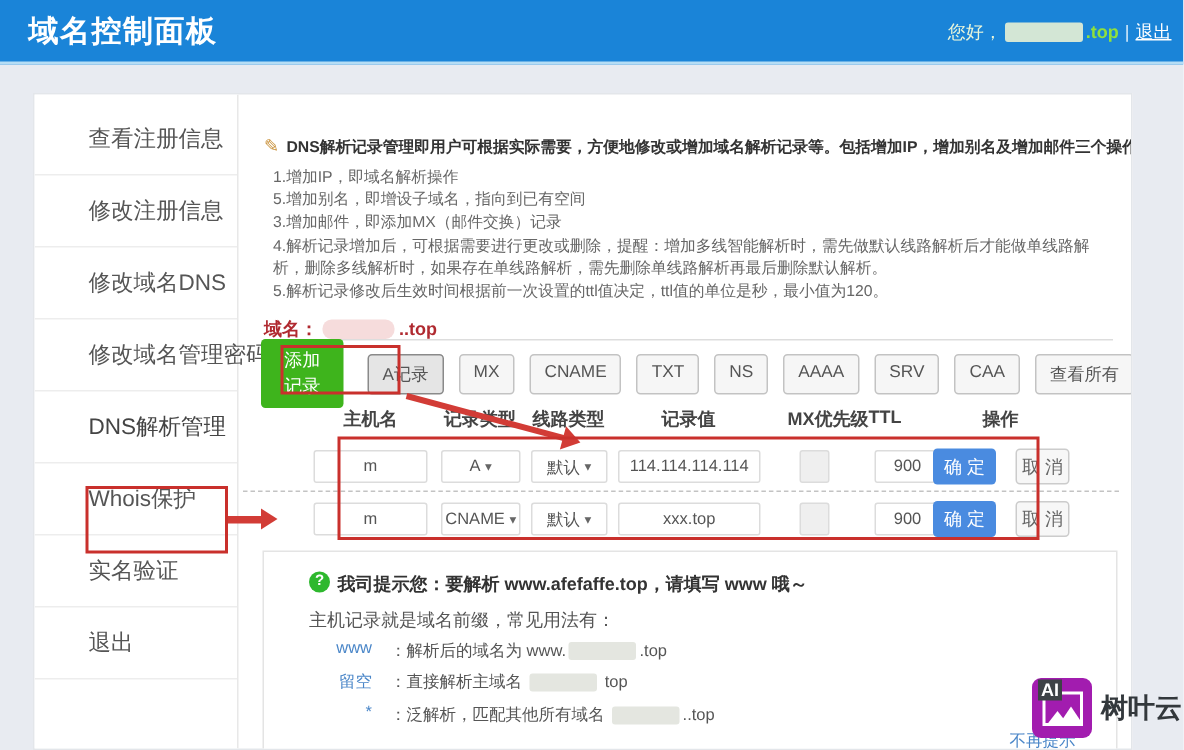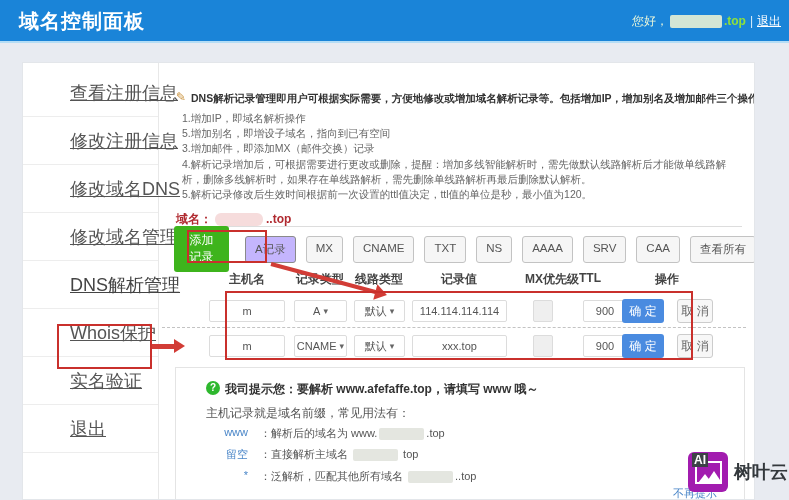--- a/index.html
+++ b/index.html
@@ -15,42 +15,42 @@
   .censor-hdr { display:inline-block; width:52px; height:13px; background:#d3e6d5; border-radius:2px; vertical-align:middle; margin:0 2px; }
   .dom-top { color:#90e03c; font-weight:bold; }
   .sep { color:#dbeefb; margin:0 4px; }
   .logout { color:#ffffff; text-decoration:underline; cursor:pointer; }
 
   
   .panel { position:absolute; left:22px; top:62px; width:733px; height:438px; background:#ffffff; border:1px solid #e3e6ea; overflow:hidden; }
 
   
   .sidebar { position:absolute; left:0; top:0; width:136px; height:100%; background:#ffffff; border-right:1px solid #e8e8e8; padding-top:6px; }
-  .side-item { height:48px; line-height:48px; padding-left:47px; font-size:18px; color:#555; border-bottom:1px solid #ededed; cursor:pointer; white-space:nowrap;text-decoration:underline; }
+  .side-item { height:48px; line-height:48px; padding-left:36px; font-size:15px; color:#555; border-bottom:1px solid #ededed; cursor:pointer; white-space:nowrap; }
   .side-item.active { color:#444; }
 
   
   .main { position:absolute; left:137px; top:0; width:596px; height:100%; }
 
   .intro { position:absolute; left:16px; top:28px; width:566px; }
   .intro-lead { position:relative; padding-left:15px; font-size:10.5px; line-height:15px; font-weight:bold; color:#333; white-space:nowrap; }
   .pencil { position:absolute; left:0; top:-1px; color:#c9913a; font-size:12px; font-weight:normal; }
   .intro-lines { margin-top:5px; padding-left:6px; }
   .intro-line { font-size:10.5px; line-height:15.2px; color:#666; }
 
   .domain-line { position:absolute; left:16px; top:148px; font-size:12px; font-weight:bold; color:#b02a30; }
   .censor-dom { display:inline-block; width:48px; height:13px; background:#f6dcdc; border-radius:6px; vertical-align:middle; margin:0 3px; }
   .rule { position:absolute; left:16px; top:163px; width:566px; border-top:1px solid #dddddd; }
 
   
   .toolbar { position:absolute; left:14px; top:171px; height:30px; display:flex; align-items:center; }
   .btn-add { background:#3eb41c; color:#fff; font-size:12px; border:none; border-radius:3px; padding:6px 13px; cursor:pointer; }
   .tabs { display:flex; gap:10px; margin-left:16px; }
   .tab { background:#f6f6f6; border:1px solid #c3c3c3; border-radius:3px; color:#555; font-size:11.5px; padding:5px 9px; cursor:pointer; white-space:nowrap; }
-  .tab.active { background:#c4b5fd; border-color:#8a8a8a; }
+  .tab.active { background:#e5e5e5; border-color:#8a8a8a; }
 
   
   .records { position:absolute; left:0; top:208px; width:596px; height:96px;padding-left:32px; }
   .th { position:absolute; top:0; transform:translateX(-50%); font-size:12px; font-weight:bold; color:#444; white-space:nowrap; }
   .dash { position:absolute; left:2px; top:56px; width:584px; border-top:1px dashed #c3c3c3; }
   .rrow { position:absolute; left:0; width:596px; height:26px; }
   .rrow.r1 { top:28px; } .rrow.r2 { top:63px; }
   .fld { position:absolute; height:22px; top:1px; border:1px solid #dcdcdc; border-radius:2px; background:#fff; font-size:11px; color:#555; text-align:center; font-family:"Liberation Sans",sans-serif; }
   .f-host { left:49px; width:76px; }
   .f-type { left:134px; width:53px; display:flex; align-items:center; justify-content:center; gap:3px; cursor:pointer; }

